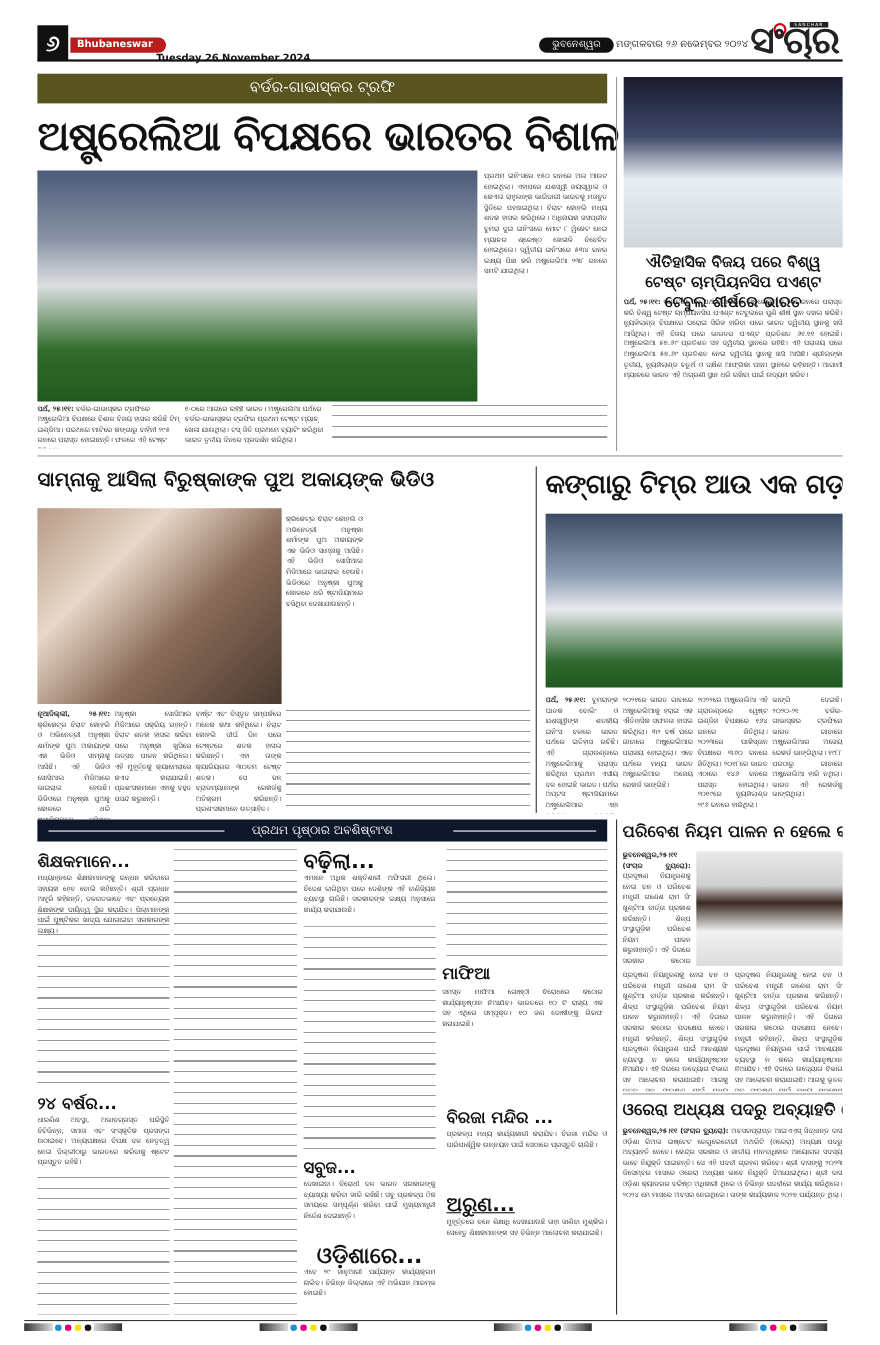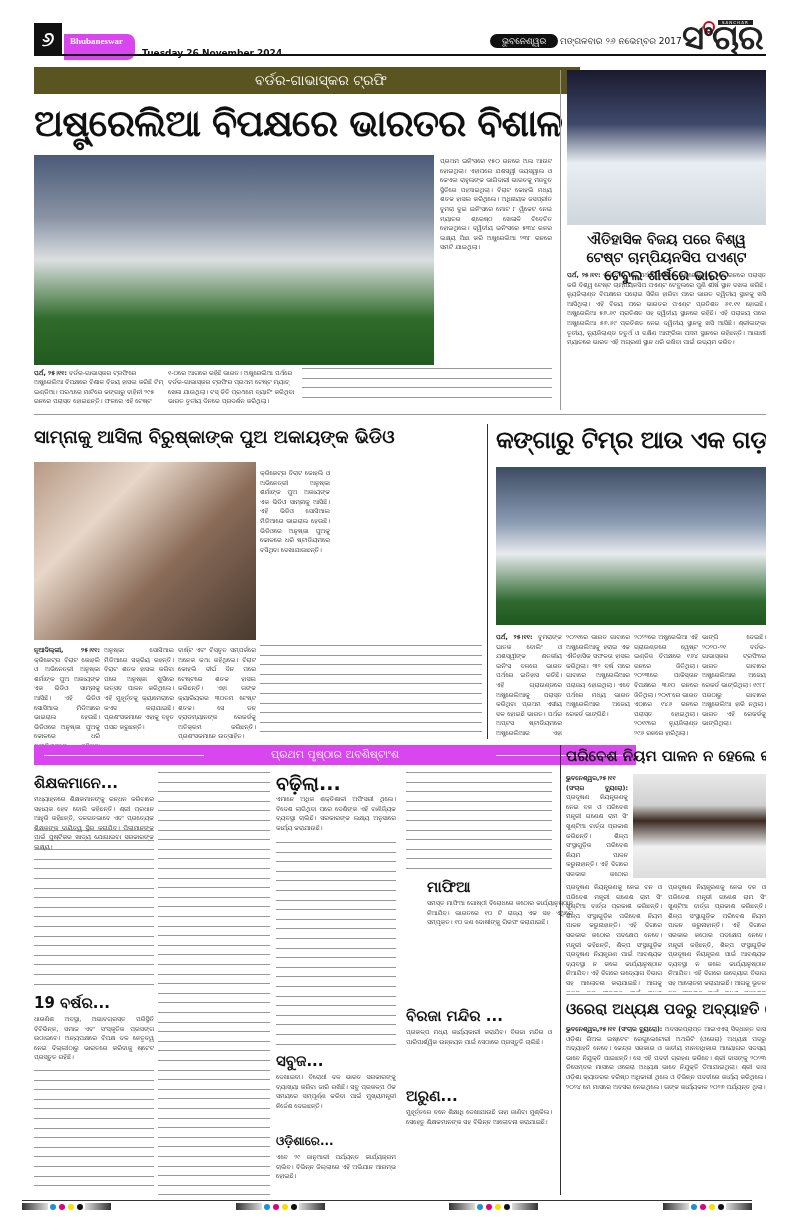--- a/index.html
+++ b/index.html
@@ -1,59 +1,59 @@
 <!DOCTYPE html>
 <html><head>
 <meta charset="utf-8">
 <style>
   html,body{margin:0;padding:0;background:#fff;}
   body{width:800px;height:1223px;position:relative;overflow:hidden;font-family:"DejaVu Sans",sans-serif;color:#111;}
   .abs{position:absolute;}
   
   .page-num{left:34px;top:23px;width:28px;height:32px;background:#111;color:#fff;font-size:20px;font-weight:bold;text-align:center;line-height:32px;}
-  .city-pill{left:64px;top:34px;height:26px;padding:0 12px 0 6px;background:#d946ef;color:#fff;font-size:9px;font-weight:bold;line-height:14px;border-radius:0 8px 8px 0;font-family:Liberation Serif, serif;}
+  .city-pill{left:64px;top:34px;height:14px;padding:0 12px 0 6px;background:#b91c1c;color:#fff;font-size:9px;font-weight:bold;line-height:14px;border-radius:0 8px 8px 0;}
   .date-en{left:142px;top:34px;font-size:9px;font-weight:bold;line-height:14px;margin-top:12px;}
   .city-pill-or{left:490px;top:34px;height:14px;padding:0 12px;background:#111;color:#fff;font-size:9px;line-height:14px;border-radius:8px;}
   .date-or{left:560px;top:34px;font-size:9px;line-height:14px;}
   .logo{left:682px;top:18px;font-size:34px;font-weight:bold;color:#222;line-height:38px;letter-spacing:-1px;}
   .logo-top{left:718px;top:20px;font-size:4px;background:#222;color:#fff;padding:0 4px;letter-spacing:1px;}
   .logo-dot{left:703px;top:21px;width:8px;height:8px;border:2px solid #d0021b;border-radius:50%;}
   .mast-line{left:34px;top:54px;width:732px;height:2px;background:#111;}
   
-  .kicker{left:34px;top:67px;width:518px;height:27px;background:#5a5420;color:#fff;font-size:14px;text-align:center;line-height:27px;padding-left:28px;}
+  .kicker{left:34px;top:67px;width:518px;height:27px;background:#5a5420;color:#fff;font-size:14px;text-align:center;line-height:27px;}
   .headline-main{left:34px;top:98px;width:518px;font-size:37px;font-weight:bold;line-height:52px;white-space:nowrap;letter-spacing:-1px;}
   .photo-main{left:34px;top:155px;width:400px;height:210px;background:linear-gradient(180deg,#4b5a78 0%,#8a94a6 30%,#dcdfe2 50%,#2f6b2a 78%,#215a1f 100%);}
   .photo-right-top{left:567px;top:70px;width:199px;height:155px;background:linear-gradient(180deg,#1a1a2e 0%,#3f4a6b 35%,#e9eef2 60%,#cfd6dd 100%);}
   .photo-mid-left{left:34px;top:462px;width:222px;height:178px;background:linear-gradient(135deg,#b79a86 0%,#e7d7c9 30%,#8a6b58 60%,#4a3a30 100%);}
   .photo-mid-right{left:496px;top:467px;width:270px;height:158px;background:linear-gradient(180deg,#3b4c63 0%,#8a9bb3 35%,#e8eaee 55%,#2f6a31 85%,#20581f 100%);}
   .photo-portrait{left:633px;top:774px;width:133px;height:104px;background:linear-gradient(180deg,#e9e9e9 0%,#cfcfcf 30%,#3a2a22 45%,#f1f1f1 70%,#dcdcdc 100%);}
   .caption{font-size:6.3px;line-height:9.4px;color:#222;}
   .col{font-size:6.3px;line-height:9.6px;color:#222;text-align:justify;}
   .h2{font-size:24px;font-weight:bold;line-height:30px;white-space:nowrap;letter-spacing:-0.5px;}
   .h3{font-size:14px;font-weight:bold;line-height:18px;}
   .subh{font-size:18px;font-weight:bold;line-height:22px;}
   .rule{background:#999;height:1px;}
   .vrule{background:#999;width:1px;}
-  .band{left:34px;top:745px;width:602px;height:20px;background:#d946ef;color:#fff;font-size:11px;text-align:center;line-height:20px;}
+  .band{left:34px;top:745px;width:518px;height:20px;background:#0f172a;color:#fff;font-size:11px;text-align:center;line-height:20px;}
   .band-line{height:1px;background:#fff;top:10px;}
   .filler{background:repeating-linear-gradient(180deg,#444 0px,#444 1px,transparent 1px,transparent 9.6px);opacity:.55;}
   .reg-bar{top:1203px;height:7px;}
   .reg-gray{width:26px;height:7px;background:linear-gradient(90deg,#333,#888,#ddd);}
   .reg-dot{width:6px;height:6px;border-radius:50%;display:inline-block;margin:0 1px;}
   .reg-group{display:flex;align-items:center;gap:1px;}
   .bottom-line{left:22px;top:1200px;width:478px;height:1px;background:#333;}
 </style>
 </head>
 <body>
 
 <div class="abs page-num">୬</div>
 <div class="abs city-pill">Bhubaneswar</div>
 <div class="abs date-en">Tuesday 26 November 2024</div>
 <div class="abs city-pill-or">ଭୁବନେଶ୍ୱର</div>
-<div class="abs date-or">ମଙ୍ଗଳବାର ୨୬ ନଭେମ୍ବର 2017</div>
+<div class="abs date-or">ମଙ୍ଗଳବାର ୨୬ ନଭେମ୍ବର ୨୦୨୪</div>
 <div class="abs logo-dot"></div>
 <div class="abs logo-top">SANCHAR</div>
 <div class="abs logo">ସଂଚାର</div>
 <div class="abs mast-line"></div>
 
 <div class="abs kicker">ବର୍ଡର-ଗାଭାସ୍କର ଟ୍ରଫି</div>
 <div class="abs headline-main">ଅଷ୍ଟ୍ରେଲିଆ ବିପକ୍ଷରେ ଭାରତର ବିଶାଳ ବିଜୟ</div>
 <div class="abs photo-main" title="Indian team celebrating a wicket"></div>
 
 <div class="abs col" style="left:440px;top:156px;width:112px;height:210px;overflow:hidden;">ପ୍ରଥମ ଇନିଂସରେ ୧୫୦ ରନରେ ଅଲ ଆଉଟ ହୋଇଥିଲା। ଏହାପରେ ଯଶସ୍ୱୀ ଜୟସ୍ୱାଲ ଓ କେଏଲ ରାହୁଲଙ୍କ ଭାଗିଦାରୀ ଭାରତକୁ ମଜବୁତ ସ୍ଥିତିରେ ପହଞ୍ଚାଇଥିଲା। ବିରାଟ କୋହଲି ମଧ୍ୟ ଶତକ ହାସଲ କରିଥିଲେ। ଅଧିନାୟକ ଜସପ୍ରୀତ ବୁମରା ଦୁଇ ଇନିଂସରେ ମୋଟ ୮ ୱିକେଟ ନେଇ ମ୍ୟାଚର ଶ୍ରେଷ୍ଠ ଖେଳାଳି ବିବେଚିତ ହୋଇଥିଲେ। ଦ୍ୱିତୀୟ ଇନିଂସରେ ୫୩୪ ରନର ଲକ୍ଷ୍ୟ ପିଛା କରି ଅଷ୍ଟ୍ରେଲିଆ ୨୩୮ ରନରେ ସମଟି ଯାଇଥିଲା।</div>
@@ -105,52 +105,52 @@
   <span>ପ୍ରଥମ ପୃଷ୍ଠାର ଅବଶିଷ୍ଟାଂଶ</span>
   <div class="abs band-line" style="right:10px;width:130px;"></div>
 </div>
 
 <div class="abs" style="left:34px;top:772px;width:120px;">
   <div class="subh" style="font-size:15px;">ଶିକ୍ଷକମାନେ...</div>
   <div class="col" style="height:210px;overflow:hidden;">ମଧ୍ୟାହ୍ନରେ ଶିକ୍ଷକମାନଙ୍କୁ ରନ୍ଧନ କରିବାରେ ସହାୟକ ହେବ ବୋଲି କହିଛନ୍ତି। ଶ୍ରୀ ପ୍ରଧାନ ଆହୁରି କହିଛନ୍ତି, ଦଳଗତଭାବେ ଏବଂ ପ୍ରତ୍ୟେକ ଶିକ୍ଷକଙ୍କ ଦାୟିତ୍ୱ ସ୍ଥିର କରାଯିବ। ପିଲାମାନଙ୍କ ପାଇଁ ପୁଷ୍ଟିକର ଖାଦ୍ୟ ଯୋଗାଇବା ସରକାରଙ୍କ ଲକ୍ଷ୍ୟ।</div>
 </div>
 <div class="abs filler" style="left:34px;top:830px;width:120px;height:160px;"></div>
 <div class="abs" style="left:34px;top:992px;width:120px;">
-  <div class="subh" style="font-size:15px;">19 ବର୍ଷର...</div>
+  <div class="subh" style="font-size:15px;">୨୪ ବର୍ଷର...</div>
   <div class="col" style="height:50px;overflow:hidden;">ଧାରଣିଶ ଅବସ୍ଥା, ଅଭାବଗ୍ରସ୍ତ ପରିସ୍ଥିତି ବିବିଭିନ୍ନ, ସମାଜ ଏବଂ ସଂସ୍କୃତିକ ପ୍ରସଙ୍ଗ ଉଠାଇବେ। ଅନ୍ୟପକ୍ଷରେ ବିପକ୍ଷ ଦଳ ନେତୃତ୍ୱ ନେଇ ଦିଲ୍ଲୀଠାରୁ ଭାରତରେ କରିବାକୁ ଷ୍ଟେଟ ପ୍ରସ୍ତୁତ ରହିଛି।</div>
 </div>
 <div class="abs filler" style="left:34px;top:1070px;width:120px;height:125px;"></div>
 
 <div class="abs filler" style="left:158px;top:772px;width:112px;height:423px;"></div>
 
 <div class="abs" style="left:276px;top:772px;width:120px;">
   <div class="subh" style="font-size:19px;">ବଢ଼ିଲା...</div>
   <div class="col" style="height:50px;overflow:hidden;">ଏମାନେ ଅଧିକ ଶକ୍ତିଶାଳୀ ଅଫିସରୀ ଥିଲେ। ବିଦେଶ ଲାଗିଥିବା ପରେ ଦେଶିଙ୍କ ଏହି ବାଣିଜ୍ୟିକ ବ୍ୟବସ୍ଥା ଚାଲିଛି। ସରକାରଙ୍କ ଲକ୍ଷ୍ୟ ଅନୁସାରେ କାର୍ଯ୍ୟ କରାଯାଉଛି।</div>
 </div>
 <div class="abs filler" style="left:276px;top:842px;width:120px;height:203px;"></div>
 <div class="abs" style="left:276px;top:1050px;width:120px;">
   <div class="subh" style="font-size:15px;">ସବୁଜ...</div>
   <div class="col" style="height:40px;overflow:hidden;">ଦେଖାଇବା। ବିରୋଧୀ ଦଳ ଭାରତ ସରକାରଙ୍କୁ ବ୍ୟାଖ୍ୟା କରିବା ଜାରି ରଖିଛି। ସବୁ ପ୍ରକଳ୍ପ ଠିକ ସମୟରେ ସମ୍ପୂର୍ଣ୍ଣ କରିବା ପାଇଁ ମୁଖ୍ୟମନ୍ତ୍ରୀ ନିର୍ଦ୍ଦେଶ ଦେଇଛନ୍ତି।</div>
 </div>
 <div class="abs" style="left:276px;top:1130px;width:120px;">
-  <div class="subh" style="font-size:12px;">ଓଡ଼ିଶାରେ...</div>
+  <div class="subh" style="font-size:20px;text-align:center;">ଓଡ଼ିଶାରେ...</div>
   <div class="col" style="height:40px;overflow:hidden;">ଏବେ ୨୯ ଜାନୁଆରୀ ପର୍ଯ୍ୟନ୍ତ କାର୍ଯ୍ୟକ୍ରମ ଚାଲିବ। ବିଭିନ୍ନ ଜିଲ୍ଲାରେ ଏହି ଅଭିଯାନ ଆରମ୍ଭ ହୋଇଛି।</div>
 </div>
 
 <div class="abs filler" style="left:406px;top:772px;width:146px;height:100px;"></div>
-<div class="abs" style="left:427px;top:876px;width:146px;">
+<div class="abs" style="left:402px;top:876px;width:146px;font-family:Liberation Mono, monospace;">
   <div class="subh" style="font-size:15px;">ମାଫିଆ</div>
   <div class="col" style="height:60px;overflow:hidden;">ସମସ୍ତ ମାଫିଆ ଗୋଷ୍ଠୀ ବିରୋଧରେ କଠୋର କାର୍ଯ୍ୟାନୁଷ୍ଠାନ ନିଆଯିବ। ଭାରତରେ ୧୦ ଟି ରାଜ୍ୟ ଏକ ସହ ଏଥିରେ ସମ୍ପୃକ୍ତ। ୧୦ ଜଣ ଦୋଷୀଙ୍କୁ ଗିରଫ କରାଯାଇଛି।</div>
 </div>
 <div class="abs" style="left:406px;top:1005px;width:146px;">
   <div class="subh" style="font-size:15px;">ବିରଜା ମନ୍ଦିର ...</div>
   <div class="col" style="height:40px;overflow:hidden;">ପ୍ରକଳ୍ପ ମଧ୍ୟ କାର୍ଯ୍ୟକାରୀ କରାଯିବ। ବିରଜା ମନ୍ଦିର ଓ ପାରିପାର୍ଶ୍ୱିକ ଉନ୍ନୟନ ପାଇଁ ସେଠାରେ ପ୍ରସ୍ତୁତି ଚାଲିଛି।</div>
 </div>
 <div class="abs" style="left:406px;top:1085px;width:146px;">
-  <div class="subh" style="font-size:15px;">ଅରୁଣ...</div>
+  <div class="subh" style="font-size:18px;text-decoration:underline;">ଅରୁଣ...</div>
   <div class="col" style="height:60px;overflow:hidden;">ମୁହୂର୍ତ୍ତରେ ବନେ ଶିକ୍ଷାଧି ଦେଖାଯାଉଛି ତାହା ଜାଣିବା ମୁଶ୍କିଲ। ସେହେତୁ ଶିକ୍ଷକମାନଙ୍କ ସହ ବିଭିନ୍ନ ଆଲୋଚନା କରାଯାଇଛି।</div>
 </div>
 
 <div class="abs vrule" style="left:560px;top:745px;height:450px;background:#333;"></div>
 
 <div class="abs subh" style="left:566px;top:745px;width:200px;font-size:15px;white-space:nowrap;overflow:hidden;">ପରିବେଶ ନିୟମ ପାଳନ ନ ହେଲେ କାର୍ଯ୍ୟାନୁଷ୍ଠାନ</div>
 <div class="abs col" style="left:566px;top:773px;width:62px;height:104px;overflow:hidden;">
   <b>ଭୁବନେଶ୍ୱର,୨୫।୧୧ (ସଂଚାର ବ୍ୟୁରୋ):</b>
   <span>ପ୍ରଦୂଷଣ ନିୟନ୍ତ୍ରଣକୁ ନେଇ ବନ ଓ ପରିବେଶ ମନ୍ତ୍ରୀ ଗଣେଶ ରାମ ସିଂ ଖୁଣ୍ଟିଆ ବାର୍ତ୍ତା ପ୍ରକାଶ କରିଛନ୍ତି। ଶିଳ୍ପ ସଂସ୍ଥାଗୁଡ଼ିକ ପରିବେଶ ନିୟମ ପାଳନ କରୁନାହାନ୍ତି। ଏହି ଦିଗରେ ସରକାର କଠୋର ପଦକ୍ଷେପ ନେବେ। ମନ୍ତ୍ରୀ କହିଛନ୍ତି, ଶିଳ୍ପ ସଂସ୍ଥାଗୁଡ଼ିକ ପ୍ରଦୂଷଣ ନିୟନ୍ତ୍ରଣ ପାଇଁ ଆବଶ୍ୟକ ବ୍ୟବସ୍ଥା ନ କଲେ କାର୍ଯ୍ୟାନୁଷ୍ଠାନ ନିଆଯିବ। ଏହି ଦିଗରେ ଉଦ୍ୟୋଗ ବିଭାଗ ସହ ଆଲୋଚନା କରାଯାଇଛି। ଆଗକୁ ଭୂତଳ ଜଳ ସଂରକ୍ଷଣ ପାଇଁ ମଧ୍ୟ ପଦକ୍ଷେପ ନିଆଯିବ।</span>
 </div>

